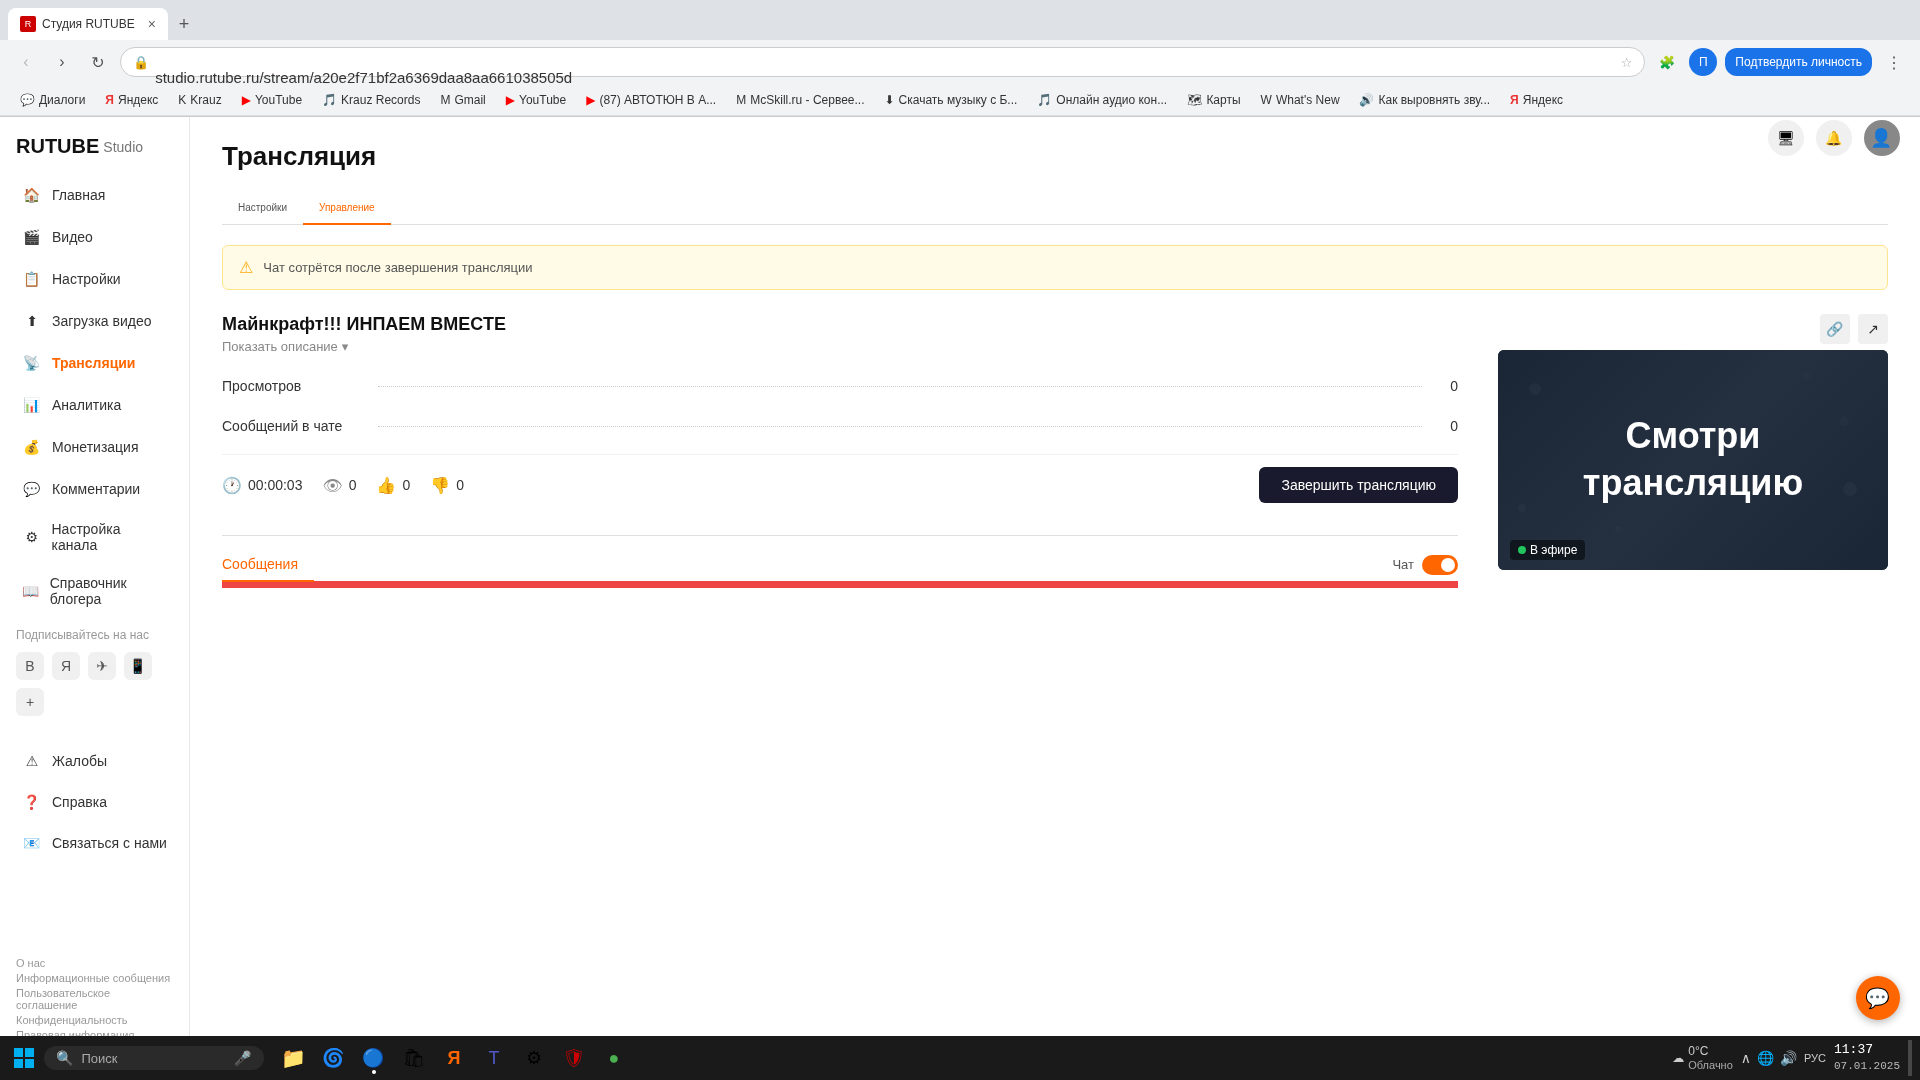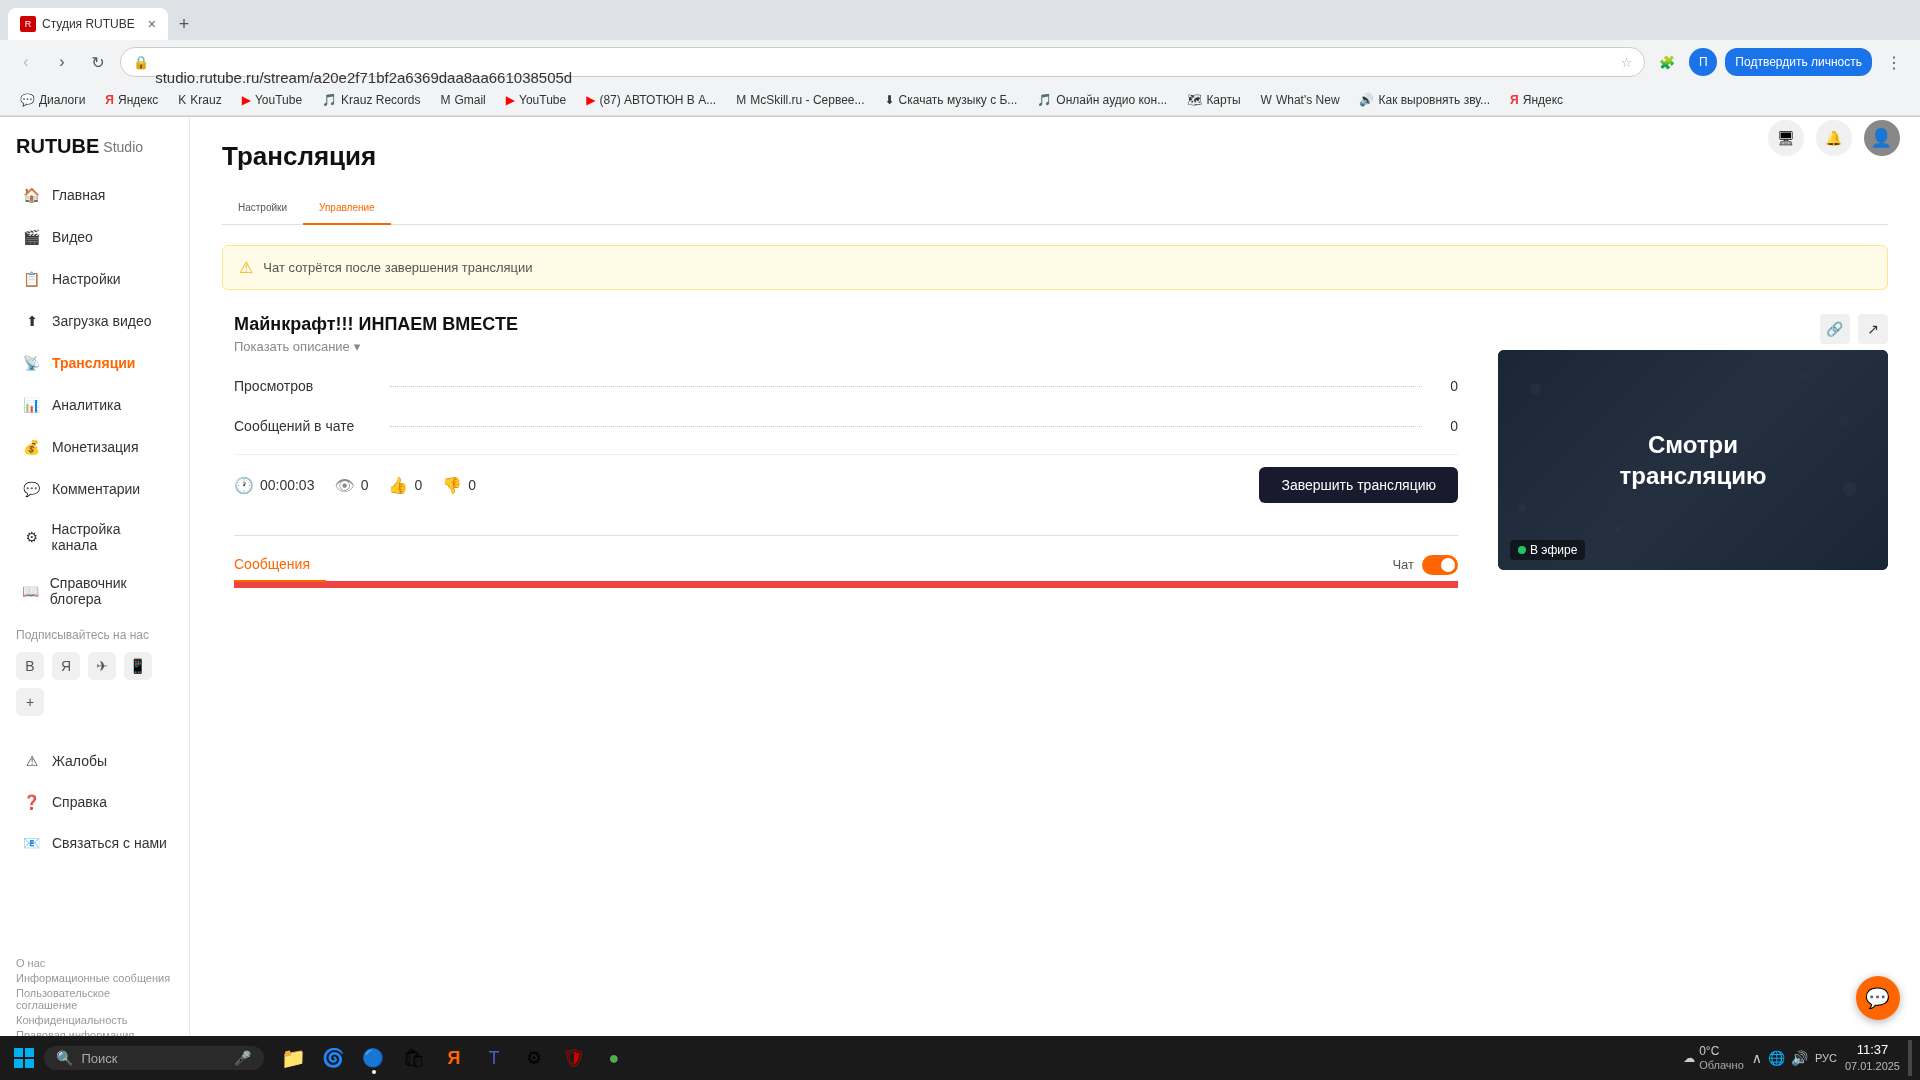--- a/index.html
+++ b/index.html
@@ -70,39 +70,39 @@
     .toggle-switch { position: relative; width: 36px; height: 20px; }
     .toggle-switch input { opacity: 0; width: 0; height: 0; }
     .toggle-slider { position: absolute; cursor: pointer; top: 0; left: 0; right: 0; bottom: 0; background: #f60; border-radius: 20px; transition: 0.3s; }
     .toggle-slider:before { position: absolute; content: ""; height: 14px; width: 14px; left: 19px; bottom: 3px; background: white; border-radius: 50%; transition: 0.3s; }
 
     
     .video-preview { width: 390px; flex-shrink: 0; margin-left: 20px; }
     .video-player { width: 390px; height: 220px; background: #1a2535; border-radius: 6px; display: flex; flex-direction: column; align-items: center; justify-content: center; position: relative; overflow: hidden; }
     .video-bg { position: absolute; top: 0; left: 0; right: 0; bottom: 0; background: linear-gradient(135deg, #1a2535 0%, #243040 50%, #1a2535 100%); }
     .video-text { position: relative; z-index: 2; text-align: center; color: white; }
-    .video-text h2 { font-size: 24px; font-weight: 700; line-height: 1.3; }
+    .video-text h2 { font-size: 36px; font-weight: 700; line-height: 1.3; }
     .live-badge { position: absolute; bottom: 10px; left: 12px; background: rgba(0,0,0,0.5); color: white; font-size: 12px; padding: 3px 8px; border-radius: 4px; z-index: 3; display: flex; align-items: center; gap: 4px; }
     .live-dot { width: 8px; height: 8px; background: #22c55e; border-radius: 50%; }
     .share-btn { width: 30px; height: 30px; background: rgba(255,255,255,0.15); border-radius: 4px; display: flex; align-items: center; justify-content: center; color: white; cursor: pointer; font-size: 14px; }
 
     .content-row { display: flex; gap: 20px; }
-    .content-left { flex: 1; margin-left: 12px; }
+    .content-left { flex: 1; }
 
     
     .taskbar { height: 44px; background: #1a1a1a; display: flex; align-items: center; padding: 0 8px; gap: 4px; position: fixed; bottom: 0; left: 0; right: 0; width: 1920px; }
     .taskbar-start { width: 32px; height: 32px; display: flex; align-items: center; justify-content: center; cursor: pointer; }
     .taskbar-search { display: flex; align-items: center; background: #2a2a2a; border-radius: 16px; padding: 4px 12px; gap: 8px; width: 220px; cursor: pointer; }
     .taskbar-search-text { color: #aaa; font-size: 13px; }
     .taskbar-apps { display: flex; gap: 4px; margin-left: 8px; }
     .taskbar-app { width: 36px; height: 36px; display: flex; align-items: center; justify-content: center; border-radius: 6px; cursor: pointer; position: relative; }
     .taskbar-app.active::after { content: ''; position: absolute; bottom: 2px; width: 4px; height: 4px; background: #fff; border-radius: 50%; }
     .taskbar-right { margin-left: auto; display: flex; align-items: center; gap: 8px; color: #ccc; font-size: 12px; }
     .taskbar-icon { font-size: 14px; cursor: pointer; color: #ccc; }
-    .taskbar-time { text-align: center; line-height: 1.4; }
+    .taskbar-time { text-align: left; line-height: 1.4; font-family: Liberation Mono, monospace; }
     .taskbar-time-val { font-size: 13px; font-weight: 500; color: #fff; display: block; }
     .taskbar-date-val { font-size: 11px; color: #bbb; display: block; }
     .sys-tray { display: flex; align-items: center; gap: 6px; }
     .dot { position: absolute; width: 6px; height: 6px; background: rgba(255,255,255,0.1); border-radius: 50%; }
   </style>
 </head>
 <body>
 
 <div class="browser-chrome">
 

